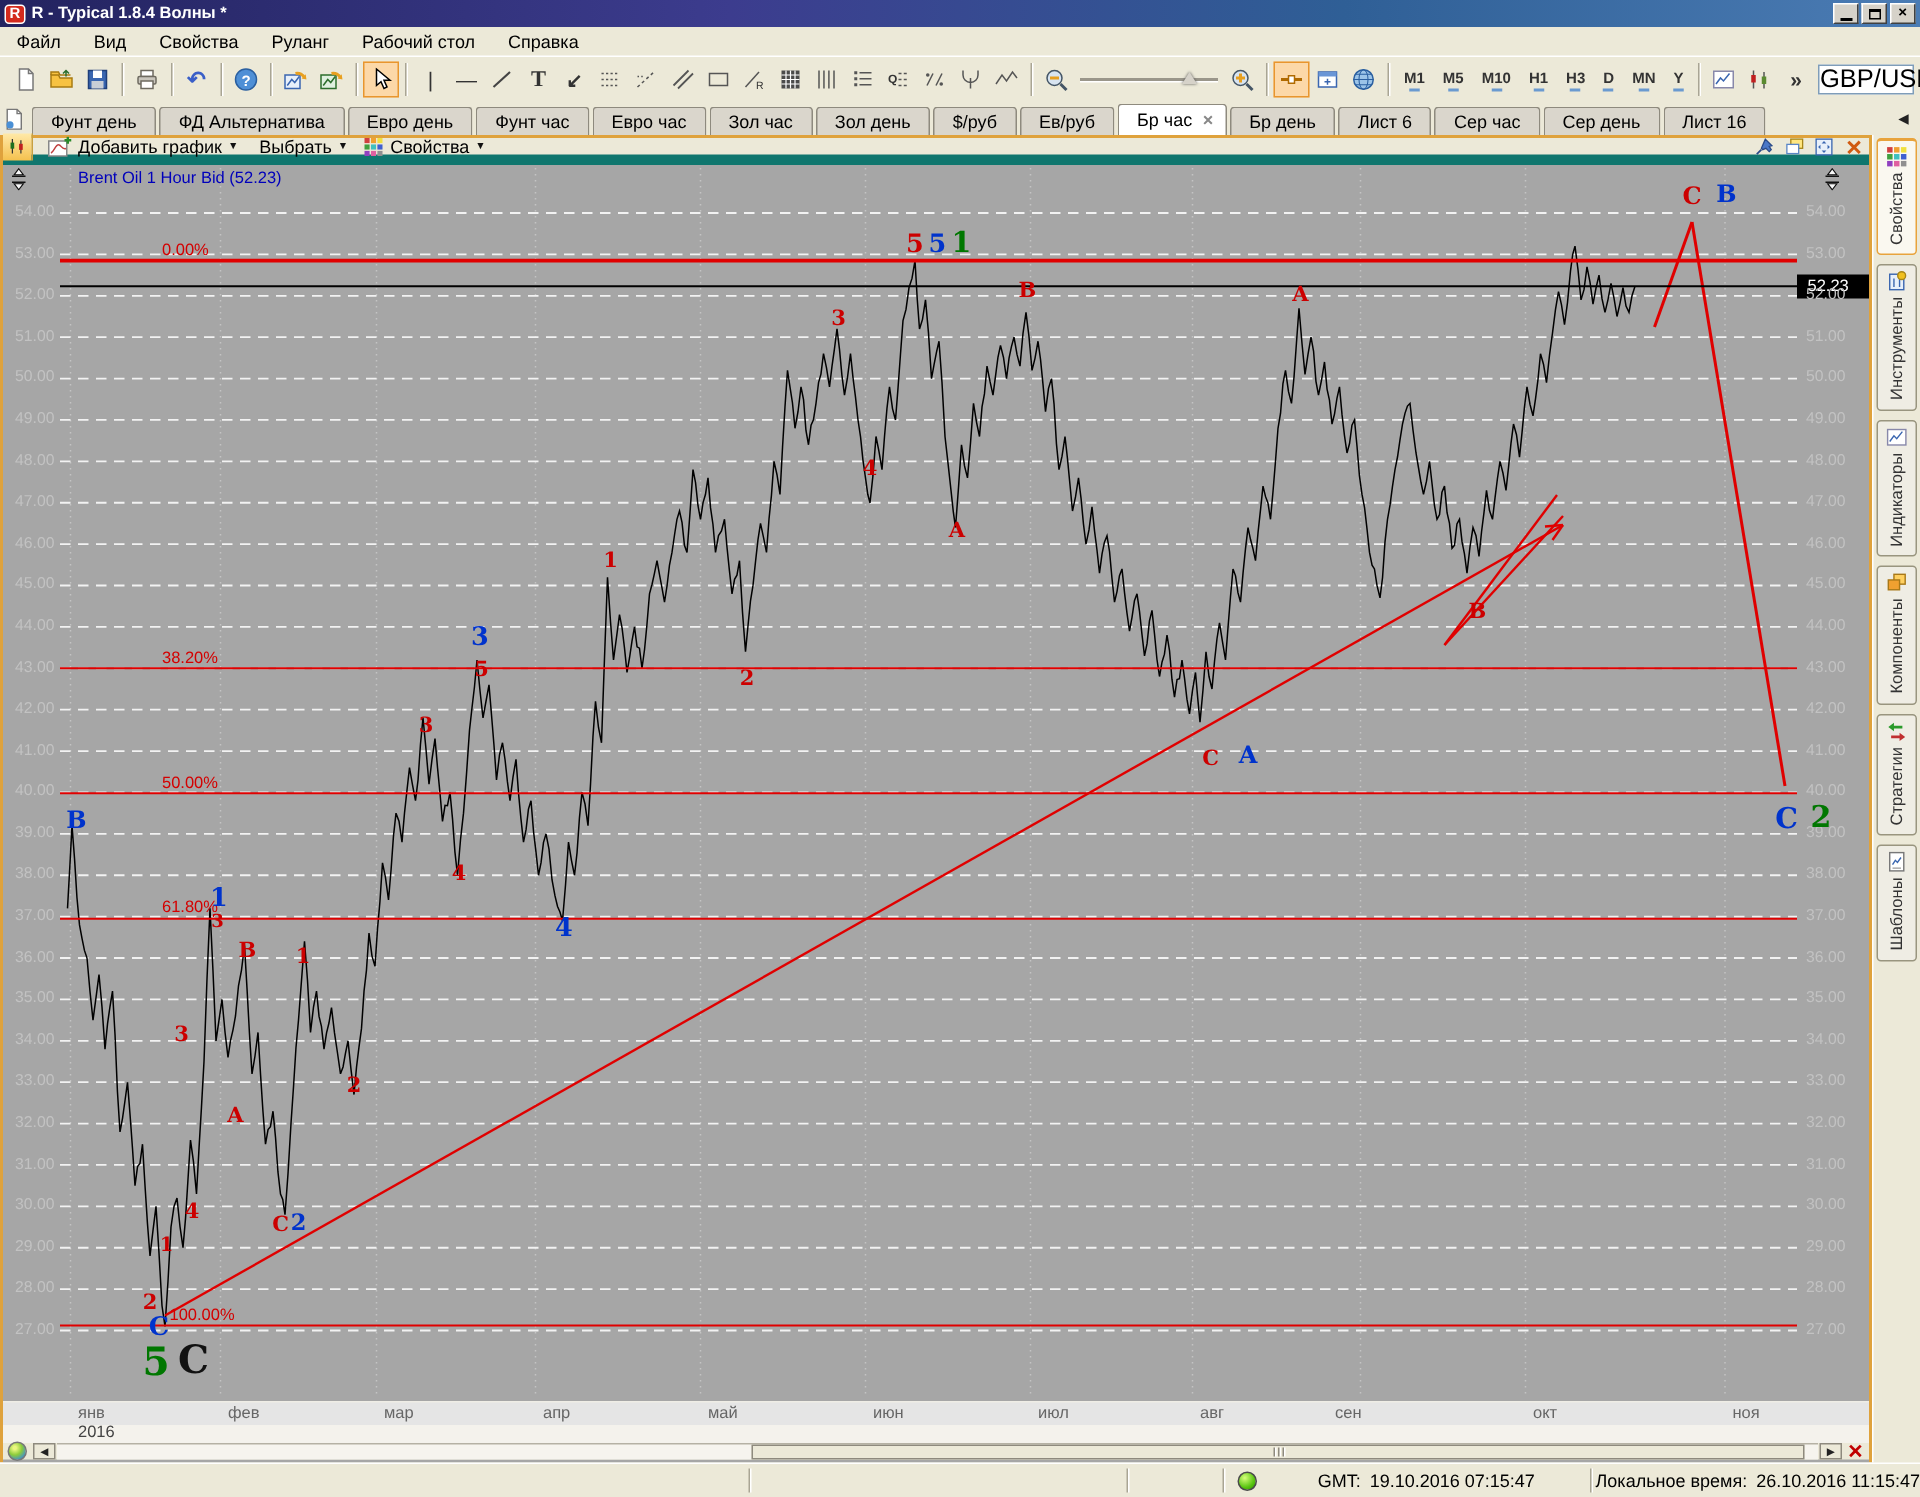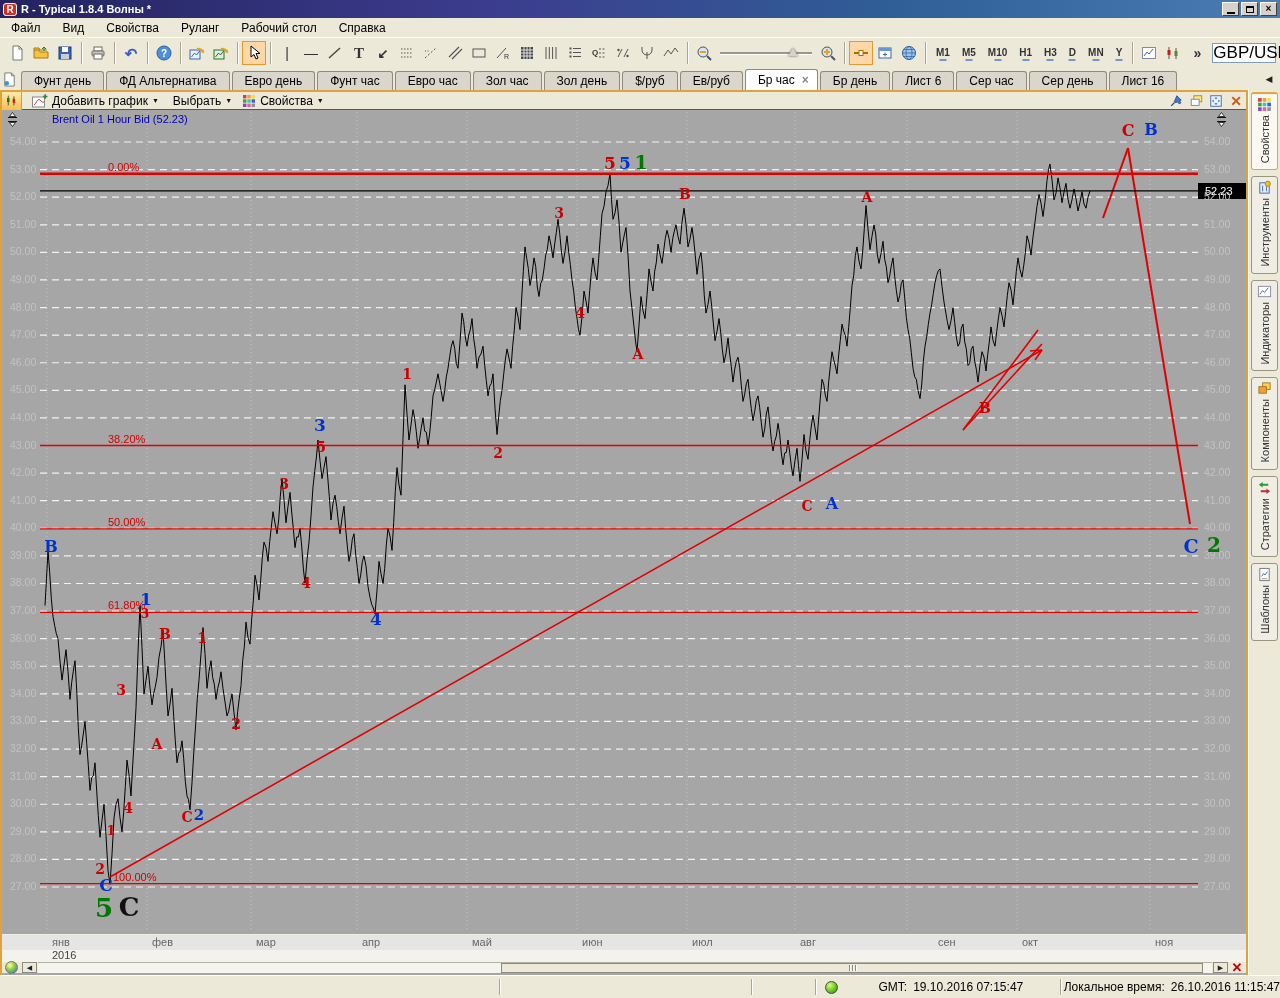--- a/index.html
+++ b/index.html
@@ -37,21 +37,21 @@
 
 .tabbar{position:absolute;left:0;top:68px;width:1280px;height:22px;background:#ECE9D8;display:flex;align-items:flex-end;padding-left:2px}
 .sheeticon{margin:0 4px 3px 0;flex:none}
 .tab{height:19px;display:flex;align-items:center;justify-content:center;background:#DAD6CC;border:1px solid #8E8A7E;border-bottom:none;
  border-radius:3px 3px 0 0;margin-right:2px;padding:0 12px;font-size:12px;white-space:nowrap;flex:none;cursor:default}
 .tab.active{background:#fff;height:21px;padding:0 8px 0 12px}
 .tab .x{margin-left:7px;color:#888;font-size:12px;font-weight:bold}
 .tabscroll{margin:0 4px 4px auto;width:14px;height:14px;display:flex;align-items:center;justify-content:center;font-size:9px;color:#222;flex:none}
 
 .chart-window{position:absolute;left:0;top:90px;width:1248px;height:885px;border:2px solid #DFA23C;background:#A6A6A6}
-.chart-toolbar{position:absolute;left:0;top:0;width:1244px;height:18px;background:#ECE9D8;display:flex;align-items:center;border-bottom:1px solid #0f766e}
+.chart-toolbar{position:absolute;left:0;top:0;width:1244px;height:18px;background:#ECE9D8;display:flex;align-items:center;border-bottom:7px solid #0f766e}
 .ctico{width:20px;height:18px;background:linear-gradient(#FFE9A8,#F5C14E);border-right:1px solid #C8A040;display:flex;align-items:center;justify-content:center;flex:none}
 .ctitem{display:flex;align-items:center;margin-left:10px;flex:none}
 .ctlabel{font-size:12px;margin:0 2px 0 4px}
 .caret{font-size:7px;color:#111;margin-left:2px}
 .ctright{margin-left:auto;display:flex;align-items:center}
 .ctbtn{width:20px;height:16px;display:flex;align-items:center;justify-content:center;flex:none}
 .closex{color:#D05A10;font-weight:bold;font-size:14px}
 
 .plot{position:absolute;left:0;top:18px;width:1244px;height:947px;background:#A6A6A6;overflow:hidden}
 .plot svg.main{position:absolute;left:0;top:0}
@@ -625,21 +625,21 @@
 
   <div class="time-axis" id="timeaxis">
       <span class="month" style="left: 50px;">янв</span>
       <span class="month" style="left: 150px;">фев</span>
       <span class="month" style="left: 254px;">мар</span>
       <span class="month" style="left: 360px;">апр</span>
       <span class="month" style="left: 470px;">май</span>
       <span class="month" style="left: 580px;">июн</span>
       <span class="month" style="left: 690px;">июл</span>
       <span class="month" style="left: 798px;">авг</span>
-      <span class="month" style="left: 936px;">сен</span>
+      <span class="month" style="left: 888px;">сен</span>
       <span class="month" style="left: 1020px;">окт</span>
       <span class="month" style="left: 1153px;">ноя</span>
     </div>
   <div class="year-row">
       <span>2016</span>
     </div>
 
   <div class="scrollrow">
     <div class="ball"></div>
     <div class="sbtn">◀</div>

